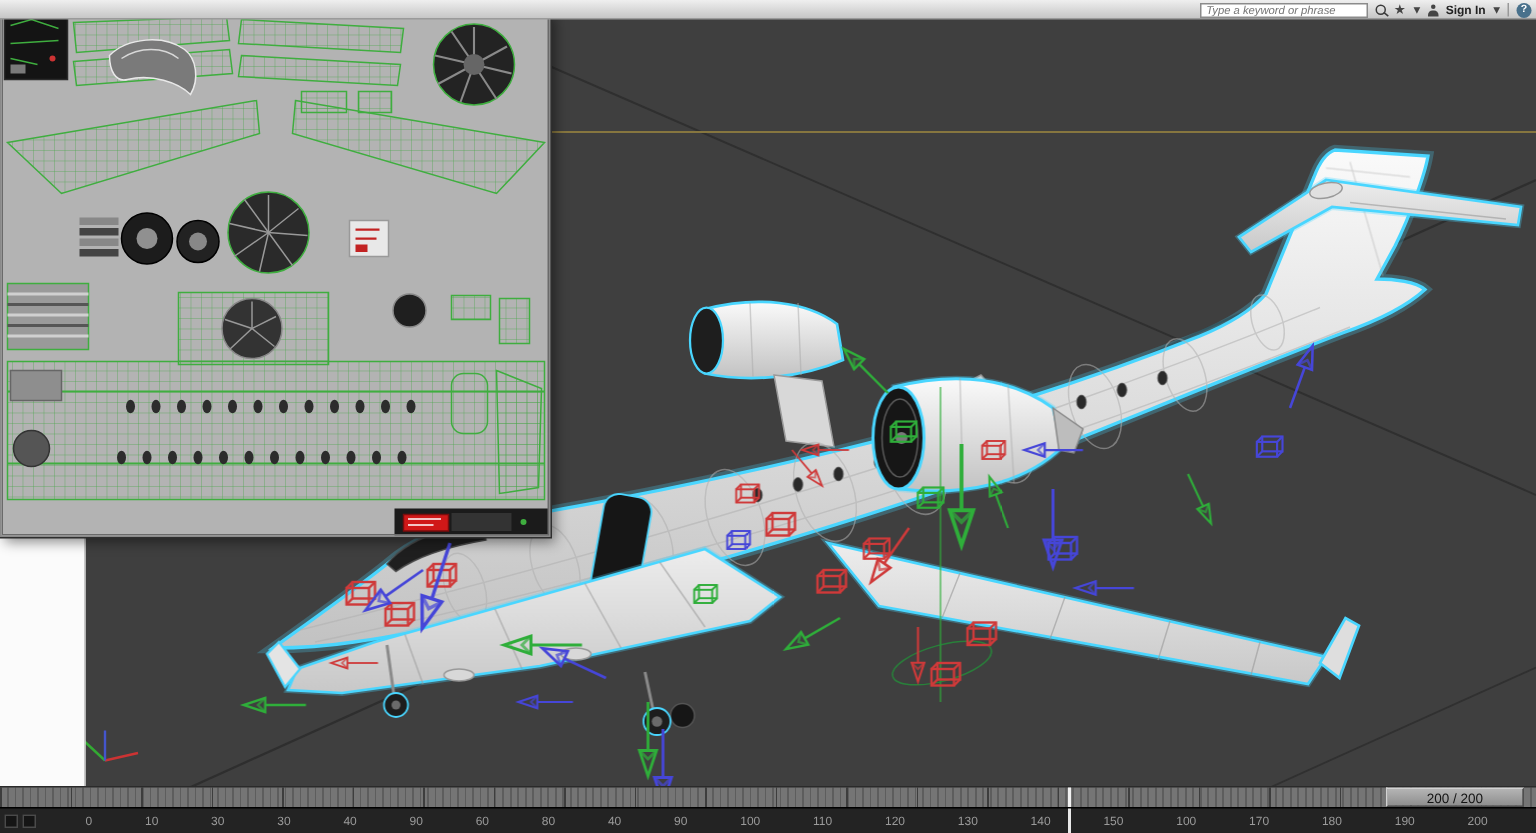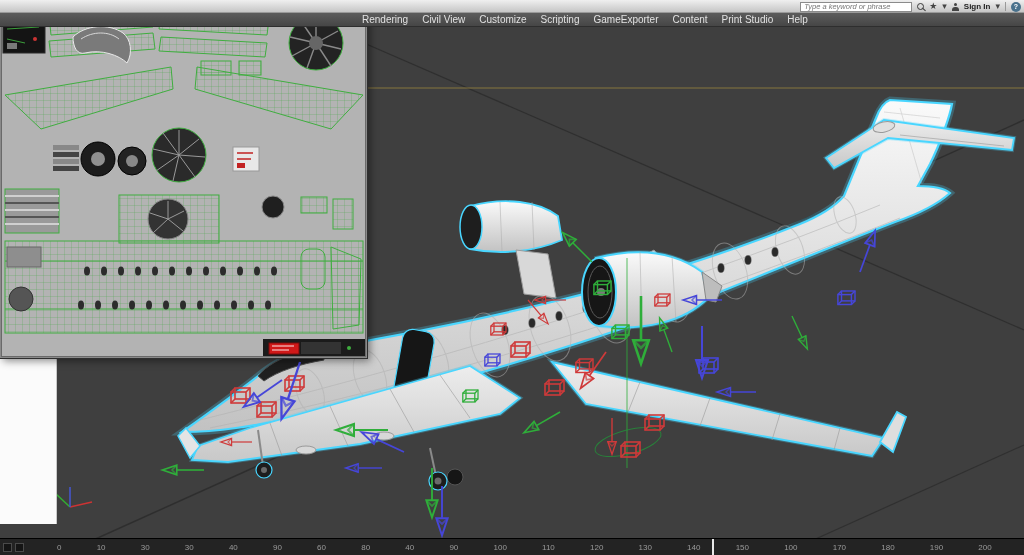--- a/index.html
+++ b/index.html
@@ -271,30 +271,20 @@
       <span class="tb-glyph">★</span>
       <span class="tb-glyph">▾</span>
       <span class="icon-person"></span>
       <span class="signin-label">Sign In</span>
       <span class="tb-glyph">▾</span>
       <span class="ic-sep"></span>
       <span class="icon-help">?</span>
     </div>
   </div>
 
-  <div class="menubar">
-      <span class="menu-item-el">Rendering</span>
-      <span class="menu-item-el">Civil View</span>
-      <span class="menu-item-el">Customize</span>
-      <span class="menu-item-el">Scripting</span>
-      <span class="menu-item-el">GameExporter</span>
-      <span class="menu-item-el">Content</span>
-      <span class="menu-item-el">Print Studio</span>
-      <span class="menu-item-el">Help</span>
-    </div>
 
   <div class="uv-window">
     <svg width="365" height="348" viewBox="0 0 365 348">
       <defs>
         <pattern id="mesh" width="7" height="7" patternUnits="userSpaceOnUse">
           <path d="M7,0 L0,0 L0,7" fill="none" stroke="#44a544" stroke-width="0.6" opacity="0.75"></path>
         </pattern>
       </defs>
       <rect x="0" y="0" width="365" height="348" fill="#b3b3b3"></rect>
 
@@ -433,20 +423,24 @@
         <rect x="268" y="334" width="30" height="11" fill="#d01818" stroke="#7a0c0c"></rect>
         <line x1="271" y1="337" x2="293" y2="337" stroke="#fff" stroke-width=".9"></line>
         <line x1="271" y1="341" x2="288" y2="341" stroke="#fff" stroke-width=".9"></line>
         <circle cx="348" cy="339" r="2" fill="#3fae3f"></circle>
       </g>
 
       <rect x="0.5" y="0.5" width="364" height="347" fill="none" stroke="#6a6a6a"></rect>
     </svg>
   </div>
 
+  <div class="timeslider">
+    <div class="ts-key"></div>
+    <div class="ts-handle">200 / 200</div>
+  </div>
 
   <div class="trackbar">
     <div class="tb-btn b1"></div>
     <div class="tb-btn b2"></div>
     <div class="tb-numbers">
         <span>0</span>
         <span>10</span>
         <span>30</span>
         <span>30</span>
         <span>40</span>

